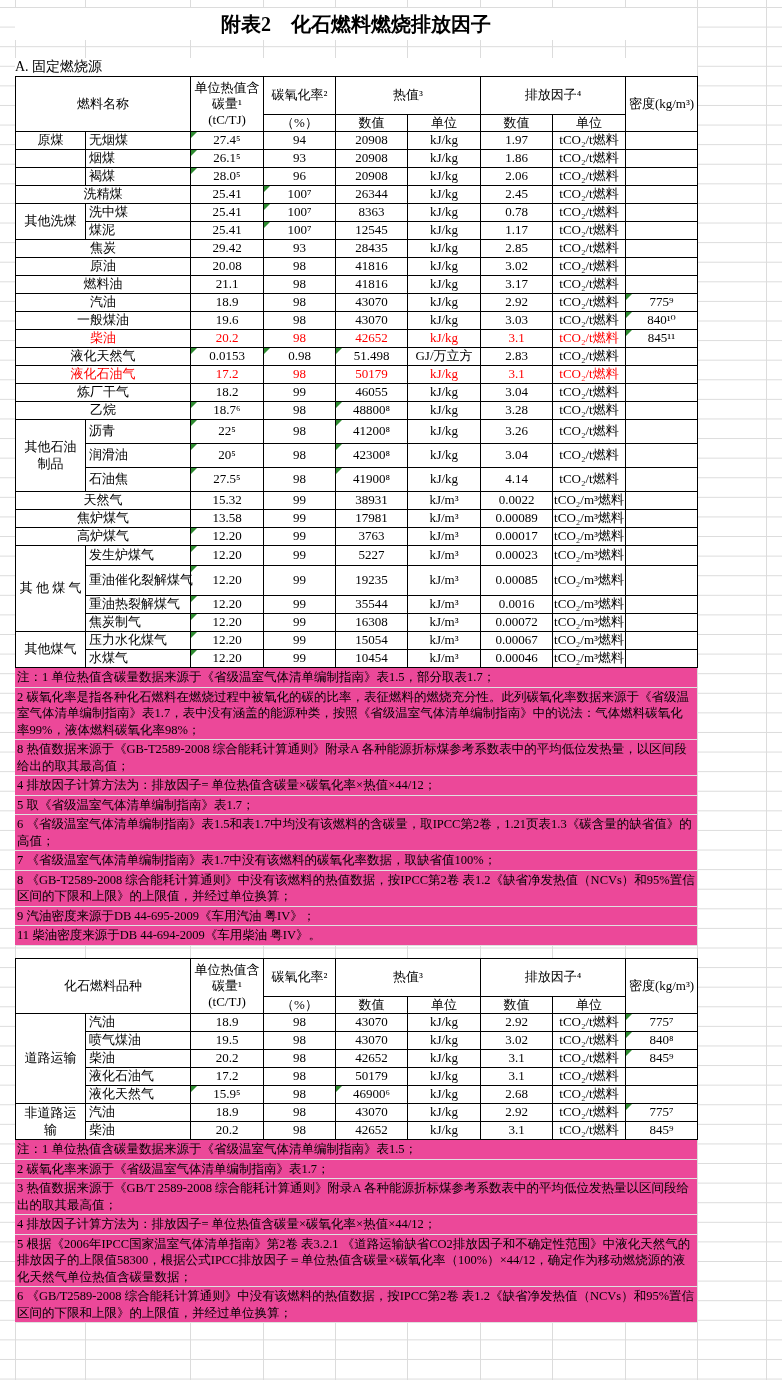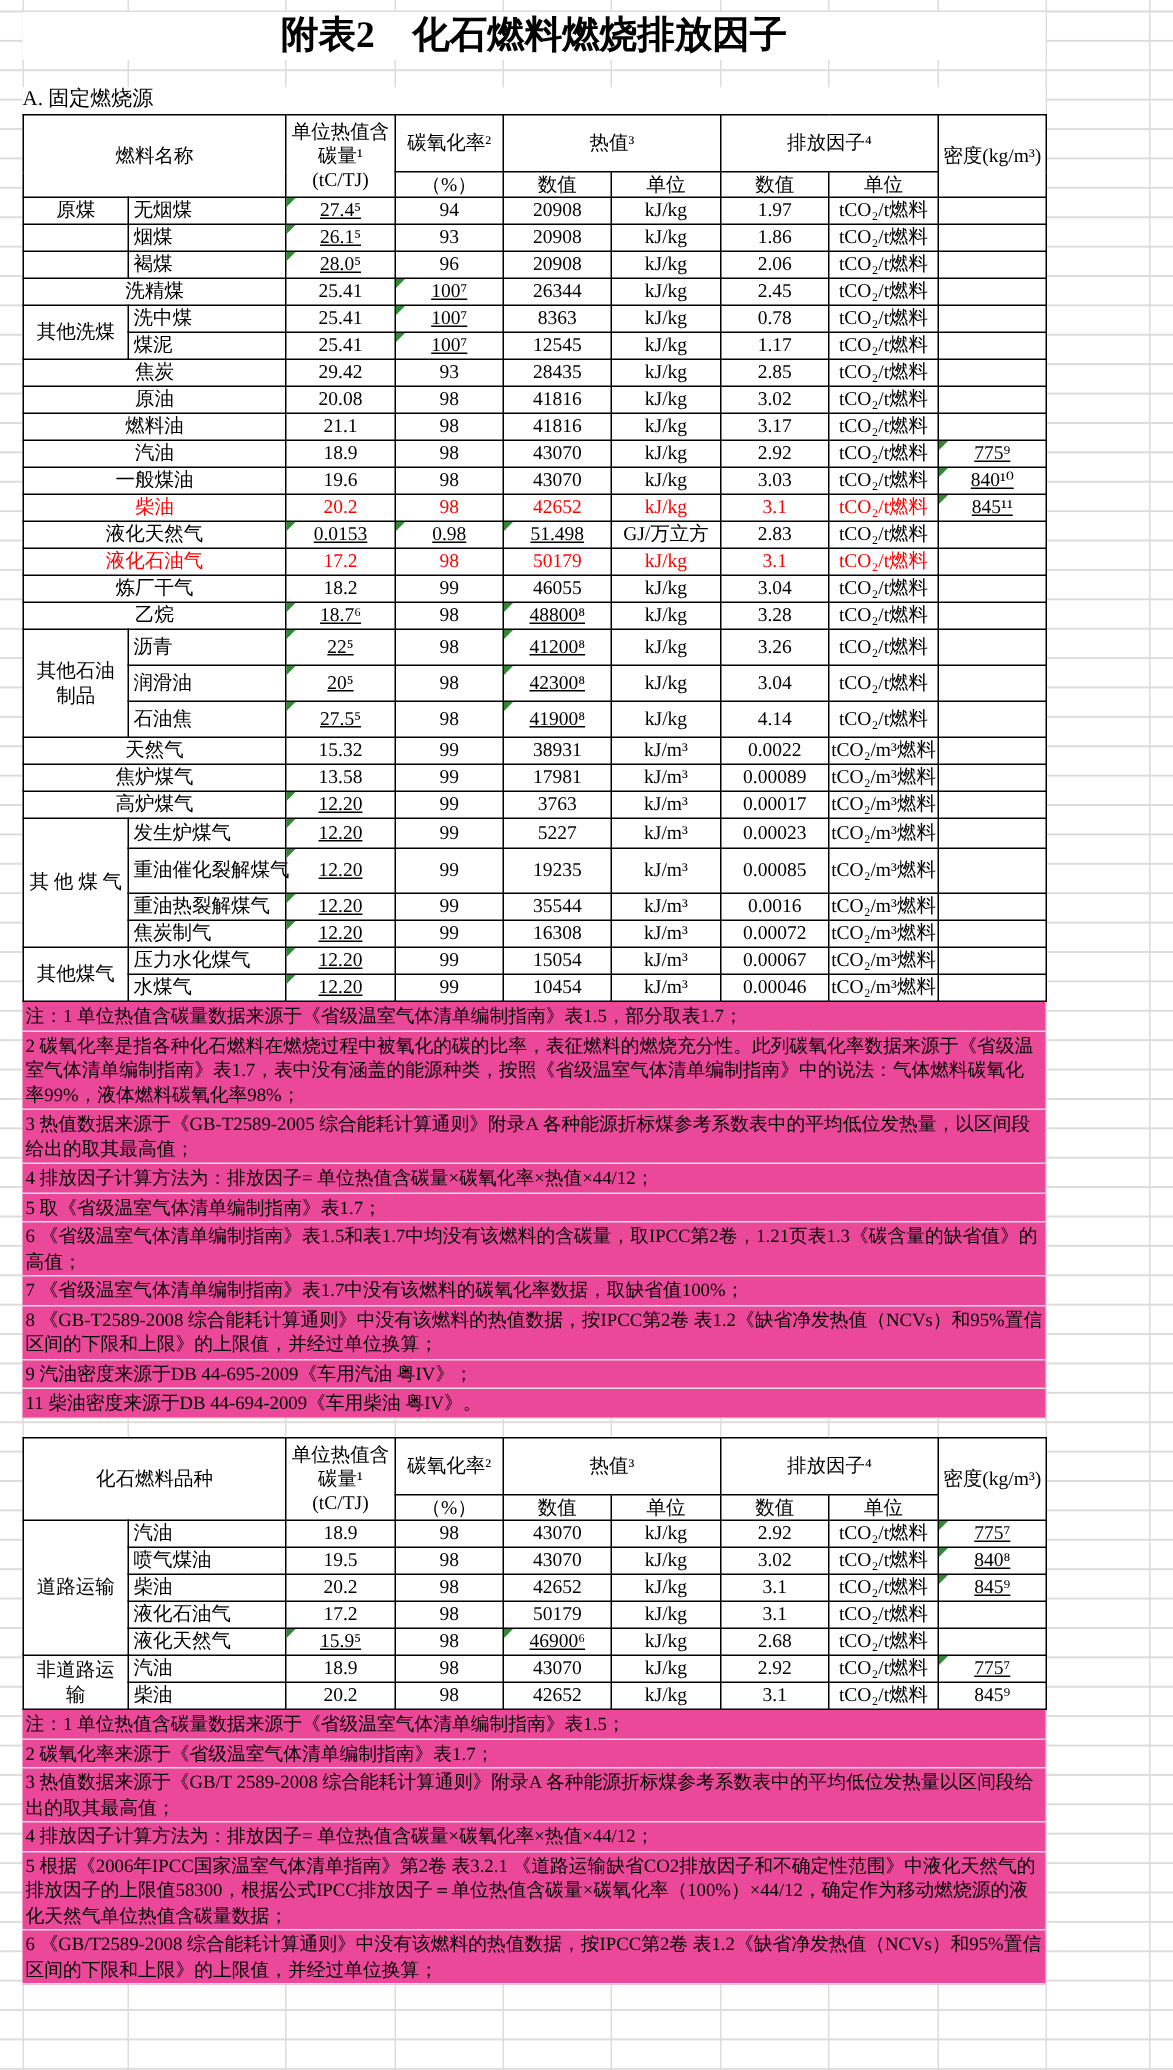--- a/index.html
+++ b/index.html
@@ -21,41 +21,41 @@
       linear-gradient(#dcdcdc,#dcdcdc),
       linear-gradient(to bottom, #dcdcdc 0 1px, transparent 1px);
     background-repeat: no-repeat,no-repeat,no-repeat,no-repeat,no-repeat,no-repeat,no-repeat,no-repeat,no-repeat,no-repeat,no-repeat,repeat;
     background-size: 1px 100%,1px 100%,1px 100%,1px 100%,1px 100%,1px 100%,1px 100%,1px 100%,1px 100%,1px 100%,1px 100%,100% 19.6px;
     background-position: 15px 0,85px 0,190px 0,263px 0,335px 0,407px 0,480px 0,552px 0,625px 0,697px 0,766px 0,0 7px;
   }
   #content { position: relative; z-index: 1; padding: 8px 0 0 15px; }
 
   .title {
     width: 682px; height: 32px; line-height: 32px; background: #fff;
-    text-align: center; font-weight: bold; font-size: 25px;
+    text-align: center; font-weight: bold; font-size: 20px;
   }
   .spacer18 { height: 18px; }
   .spacer12 { height: 12px; }
   .section-label {
     width: 682px; height: 18px; line-height: 18px;
     font-size: 14px; background: #fff;
   }
 
   table.fuel-table {
     width: 682px; table-layout: fixed; border-collapse: collapse; background: #fff;
   }
   .fuel-table th, .fuel-table td {
     border: 1px solid #000; font-weight: normal; font-size: 13px;
     text-align: center; vertical-align: middle; padding: 0 1px; line-height: 1.15;
   }
   .fuel-table thead th { line-height: 1.25; }
   td.fuel-name { text-align: left; padding-left: 3px; white-space: nowrap; }
   td.fuel-group { line-height: 1.3; padding: 0 3px; }
   .red { color: #ff0000; }
-  .tri-cell { position: relative; text-decoration: underline; }
+  .tri-cell { position: relative; }
   .tri {
     position: absolute; top: 0; left: 0; width: 0; height: 0;
     border-top: 6px solid #2e8b30; border-right: 6px solid transparent;
   }
   .notes { width: 682px; background: #ec4899; }
   .note {
     font-size: 12.5px; line-height: 16.5px; padding: 1px 2px;
     border-bottom: 1px solid #e0e0e0;
   }
 </style>
@@ -387,21 +387,21 @@
           <td><span>kJ/m³</span></td>
           <td><span>0.00046</span></td>
           <td><span>tCO₂/m³燃料</span></td>
           <td><span></span></td>
         </tr>
       </tbody>
   </table>
   <div class="notes">
       <div class="note">注：1 单位热值含碳量数据来源于《省级温室气体清单编制指南》表1.5，部分取表1.7；</div>
       <div class="note">2 碳氧化率是指各种化石燃料在燃烧过程中被氧化的碳的比率，表征燃料的燃烧充分性。此列碳氧化率数据来源于《省级温室气体清单编制指南》表1.7，表中没有涵盖的能源种类，按照《省级温室气体清单编制指南》中的说法：气体燃料碳氧化率99%，液体燃料碳氧化率98%；</div>
-      <div class="note">3 热值数据来源于《GB-T2589-2005 综合能耗计算通则》附录A 各种能源折标煤参考系数表中的平均低位发热量，以区间段给出的取其最高值；</div>
+      <div class="note">8 热值数据来源于《GB-T2589-2008 综合能耗计算通则》附录A 各种能源折标煤参考系数表中的平均低位发热量，以区间段给出的取其最高值；</div>
       <div class="note">4 排放因子计算方法为：排放因子= 单位热值含碳量×碳氧化率×热值×44/12；</div>
       <div class="note">5 取《省级温室气体清单编制指南》表1.7；</div>
       <div class="note">6 《省级温室气体清单编制指南》表1.5和表1.7中均没有该燃料的含碳量，取IPCC第2卷，1.21页表1.3《碳含量的缺省值》的高值；</div>
       <div class="note">7 《省级温室气体清单编制指南》表1.7中没有该燃料的碳氧化率数据，取缺省值100%；</div>
       <div class="note">8 《GB-T2589-2008 综合能耗计算通则》中没有该燃料的热值数据，按IPCC第2卷 表1.2《缺省净发热值（NCVs）和95%置信区间的下限和上限》的上限值，并经过单位换算；</div>
       <div class="note">9 汽油密度来源于DB 44-695-2009《车用汽油 粤IV》；</div>
       <div class="note">11 柴油密度来源于DB 44-694-2009《车用柴油 粤IV》。</div>
     </div>
 
   <div class="spacer12"></div>

